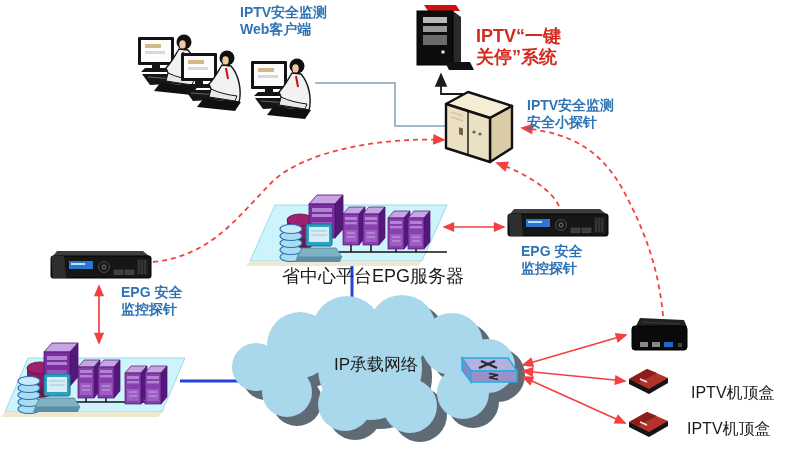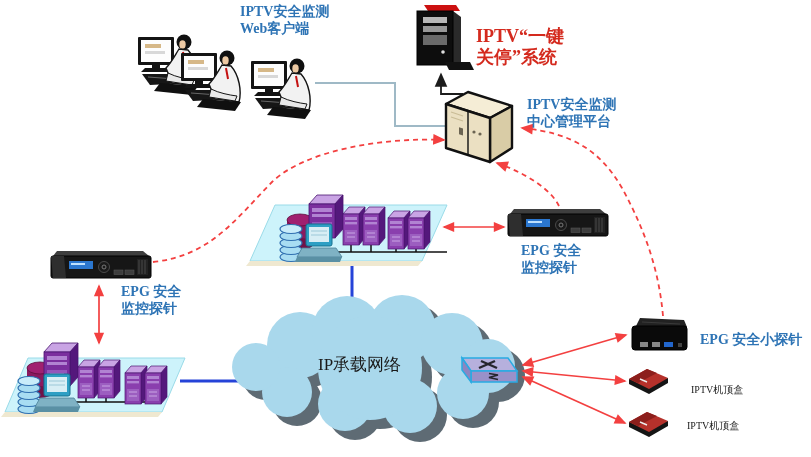--- a/index.html
+++ b/index.html
@@ -1,26 +1,26 @@
 <!DOCTYPE html>
 <html><head>
 <meta charset="utf-8">
 <style>
   html,body{margin:0;padding:0;background:#fff;}
   #stage{
     position:relative;width:811px;height:457px;background:#fff;overflow:hidden;
-    font-family:Liberation Serif, serif;
+    font-family:Liberation Sans, sans-serif;
   }
   #stage svg{position:absolute;left:0;top:0;}
   .lbl{position:absolute;line-height:1.18;white-space:nowrap;}
   .lbl span{display:block;}
   .blue{color:#2E74B5;font-weight:bold;font-size:14px;}
   .red{color:#D42A1E;font-weight:bold;font-size:18px;}
   .black-lg{color:#1a1a1a;font-size:18px;}
-  .black-md{color:#1a1a1a;font-size:10px;}
+  .black-md{color:#1a1a1a;font-size:16px;}
   .cloud-lbl{color:#1a1a1a;font-size:17px;}
 </style>
 </head>
 <body>
 
 <div id="stage">
 
 <svg width="811" height="457" viewBox="0 0 811 457">
   <defs>
     <marker id="rE" markerWidth="9" markerHeight="8" refX="6.5" refY="3.5" orient="auto">
@@ -270,42 +270,42 @@
   <span>Web客户端</span>
 </div>
 
 <div class="lbl red" style="left:476px;top:26px;">
   <span>IPTV“一键</span>
   <span>关停”系统</span>
 </div>
 
 <div class="lbl blue" style="left:527px;top:97px;">
   <span>IPTV安全监测</span>
-  <span>中心管理平台</span>
+  <span>安全小探针</span>
 </div>
 
 <div class="lbl blue" style="left:521px;top:243px;">
   <span>EPG 安全</span>
   <span>监控探针</span>
 </div>
 
 <div class="lbl blue" style="left:121px;top:284px;">
   <span>EPG 安全</span>
   <span>监控探针</span>
 </div>
 
-
-
-<div class="lbl cloud-lbl" style="left:318px;top:355px;text-align:center;">
+<div class="lbl black-lg" style="left:282px;top:266px;">
+  <span>省中心平台EPG服务器</span>
+</div>
+
+
+<div class="lbl cloud-lbl" style="left:334px;top:355px;text-align:center;">
   <span>IP承载网络</span>
 </div>
 
-<div class="lbl blue" style="left:700px;top:332px;">
-  <span>EPG 安全小探针</span>
-</div>
 
 <div class="lbl black-md" style="left:691px;top:384px;">
   <span>IPTV机顶盒</span>
 </div>
 
 <div class="lbl black-md" style="left:687px;top:420px;">
   <span>IPTV机顶盒</span>
 </div>
 
 </div>

